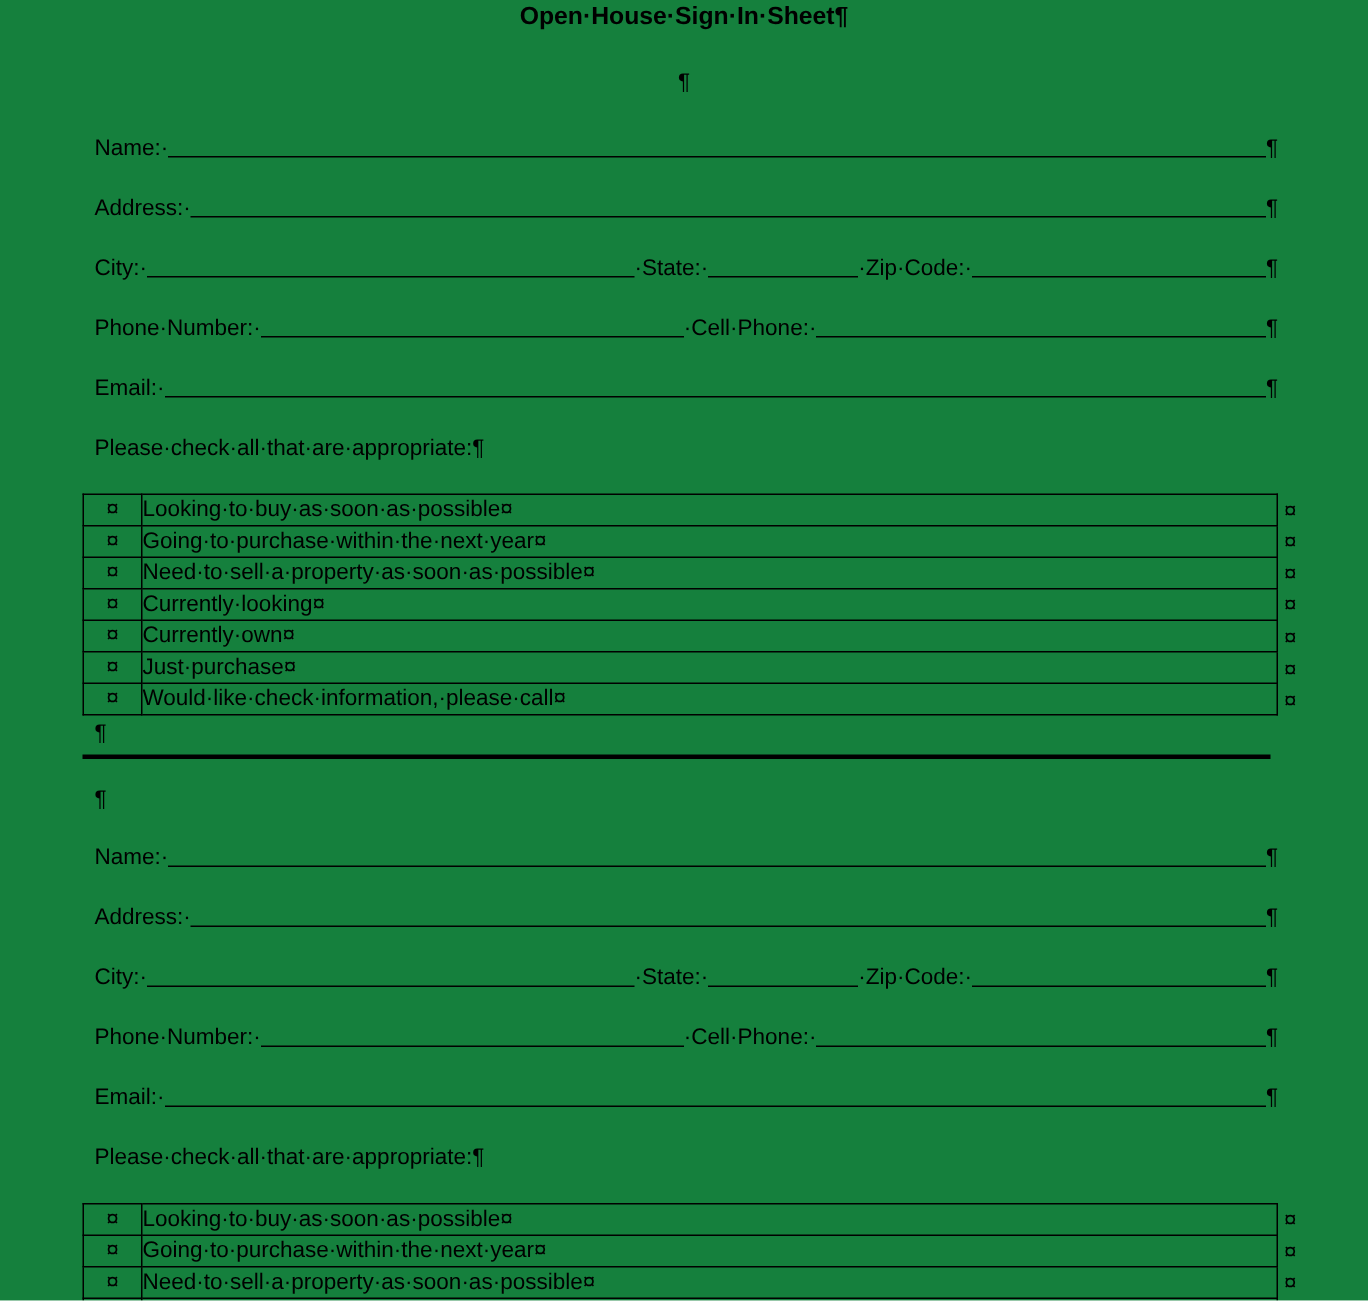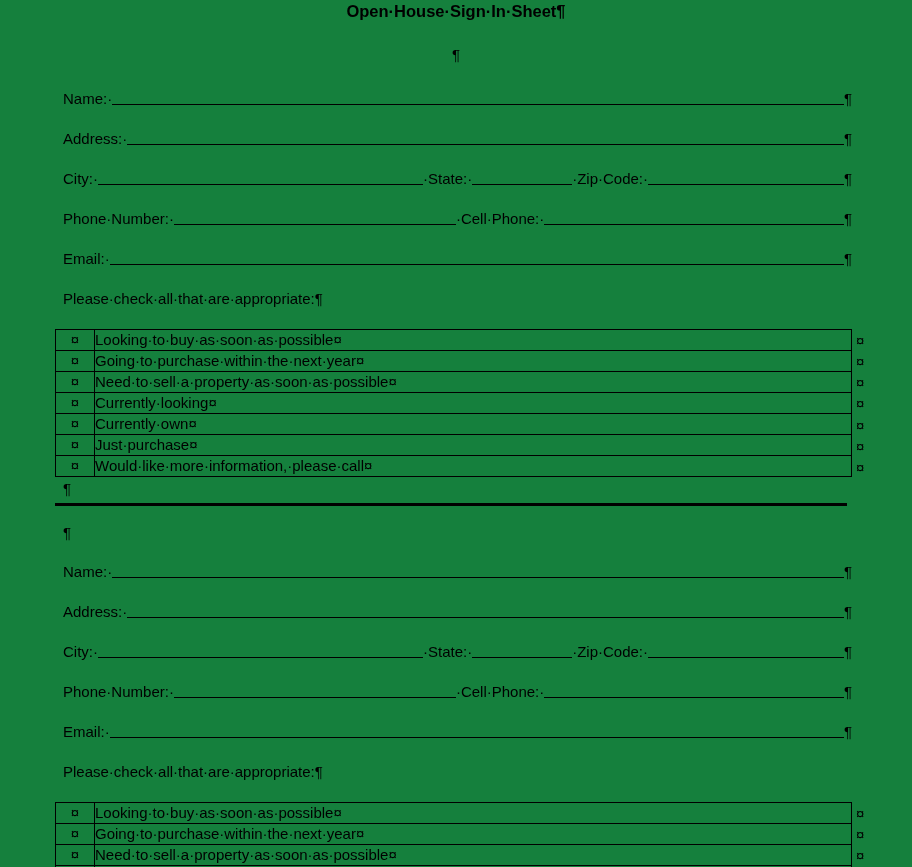--- a/index.html
+++ b/index.html
@@ -114,21 +114,21 @@
       <tr>
         <td class="box"><span class="mark">¤</span></td>
         <td class="opt"><span>Currently·own</span><span class="mark">¤</span></td>
       </tr>
       <tr>
         <td class="box"><span class="mark">¤</span></td>
         <td class="opt"><span>Just·purchase</span><span class="mark">¤</span></td>
       </tr>
       <tr>
         <td class="box"><span class="mark">¤</span></td>
-        <td class="opt"><span>Would·like·more·information,·please·call</span><span class="mark">¤</span></td>
+        <td class="opt"><span>Would·like·check·information,·please·call</span><span class="mark">¤</span></td>
       </tr>
     </tbody>
       </table>
     <div class="rowmarks">
       <span class="mark">¤</span>
       <span class="mark">¤</span>
       <span class="mark">¤</span>
       <span class="mark">¤</span>
       <span class="mark">¤</span>
       <span class="mark">¤</span>

